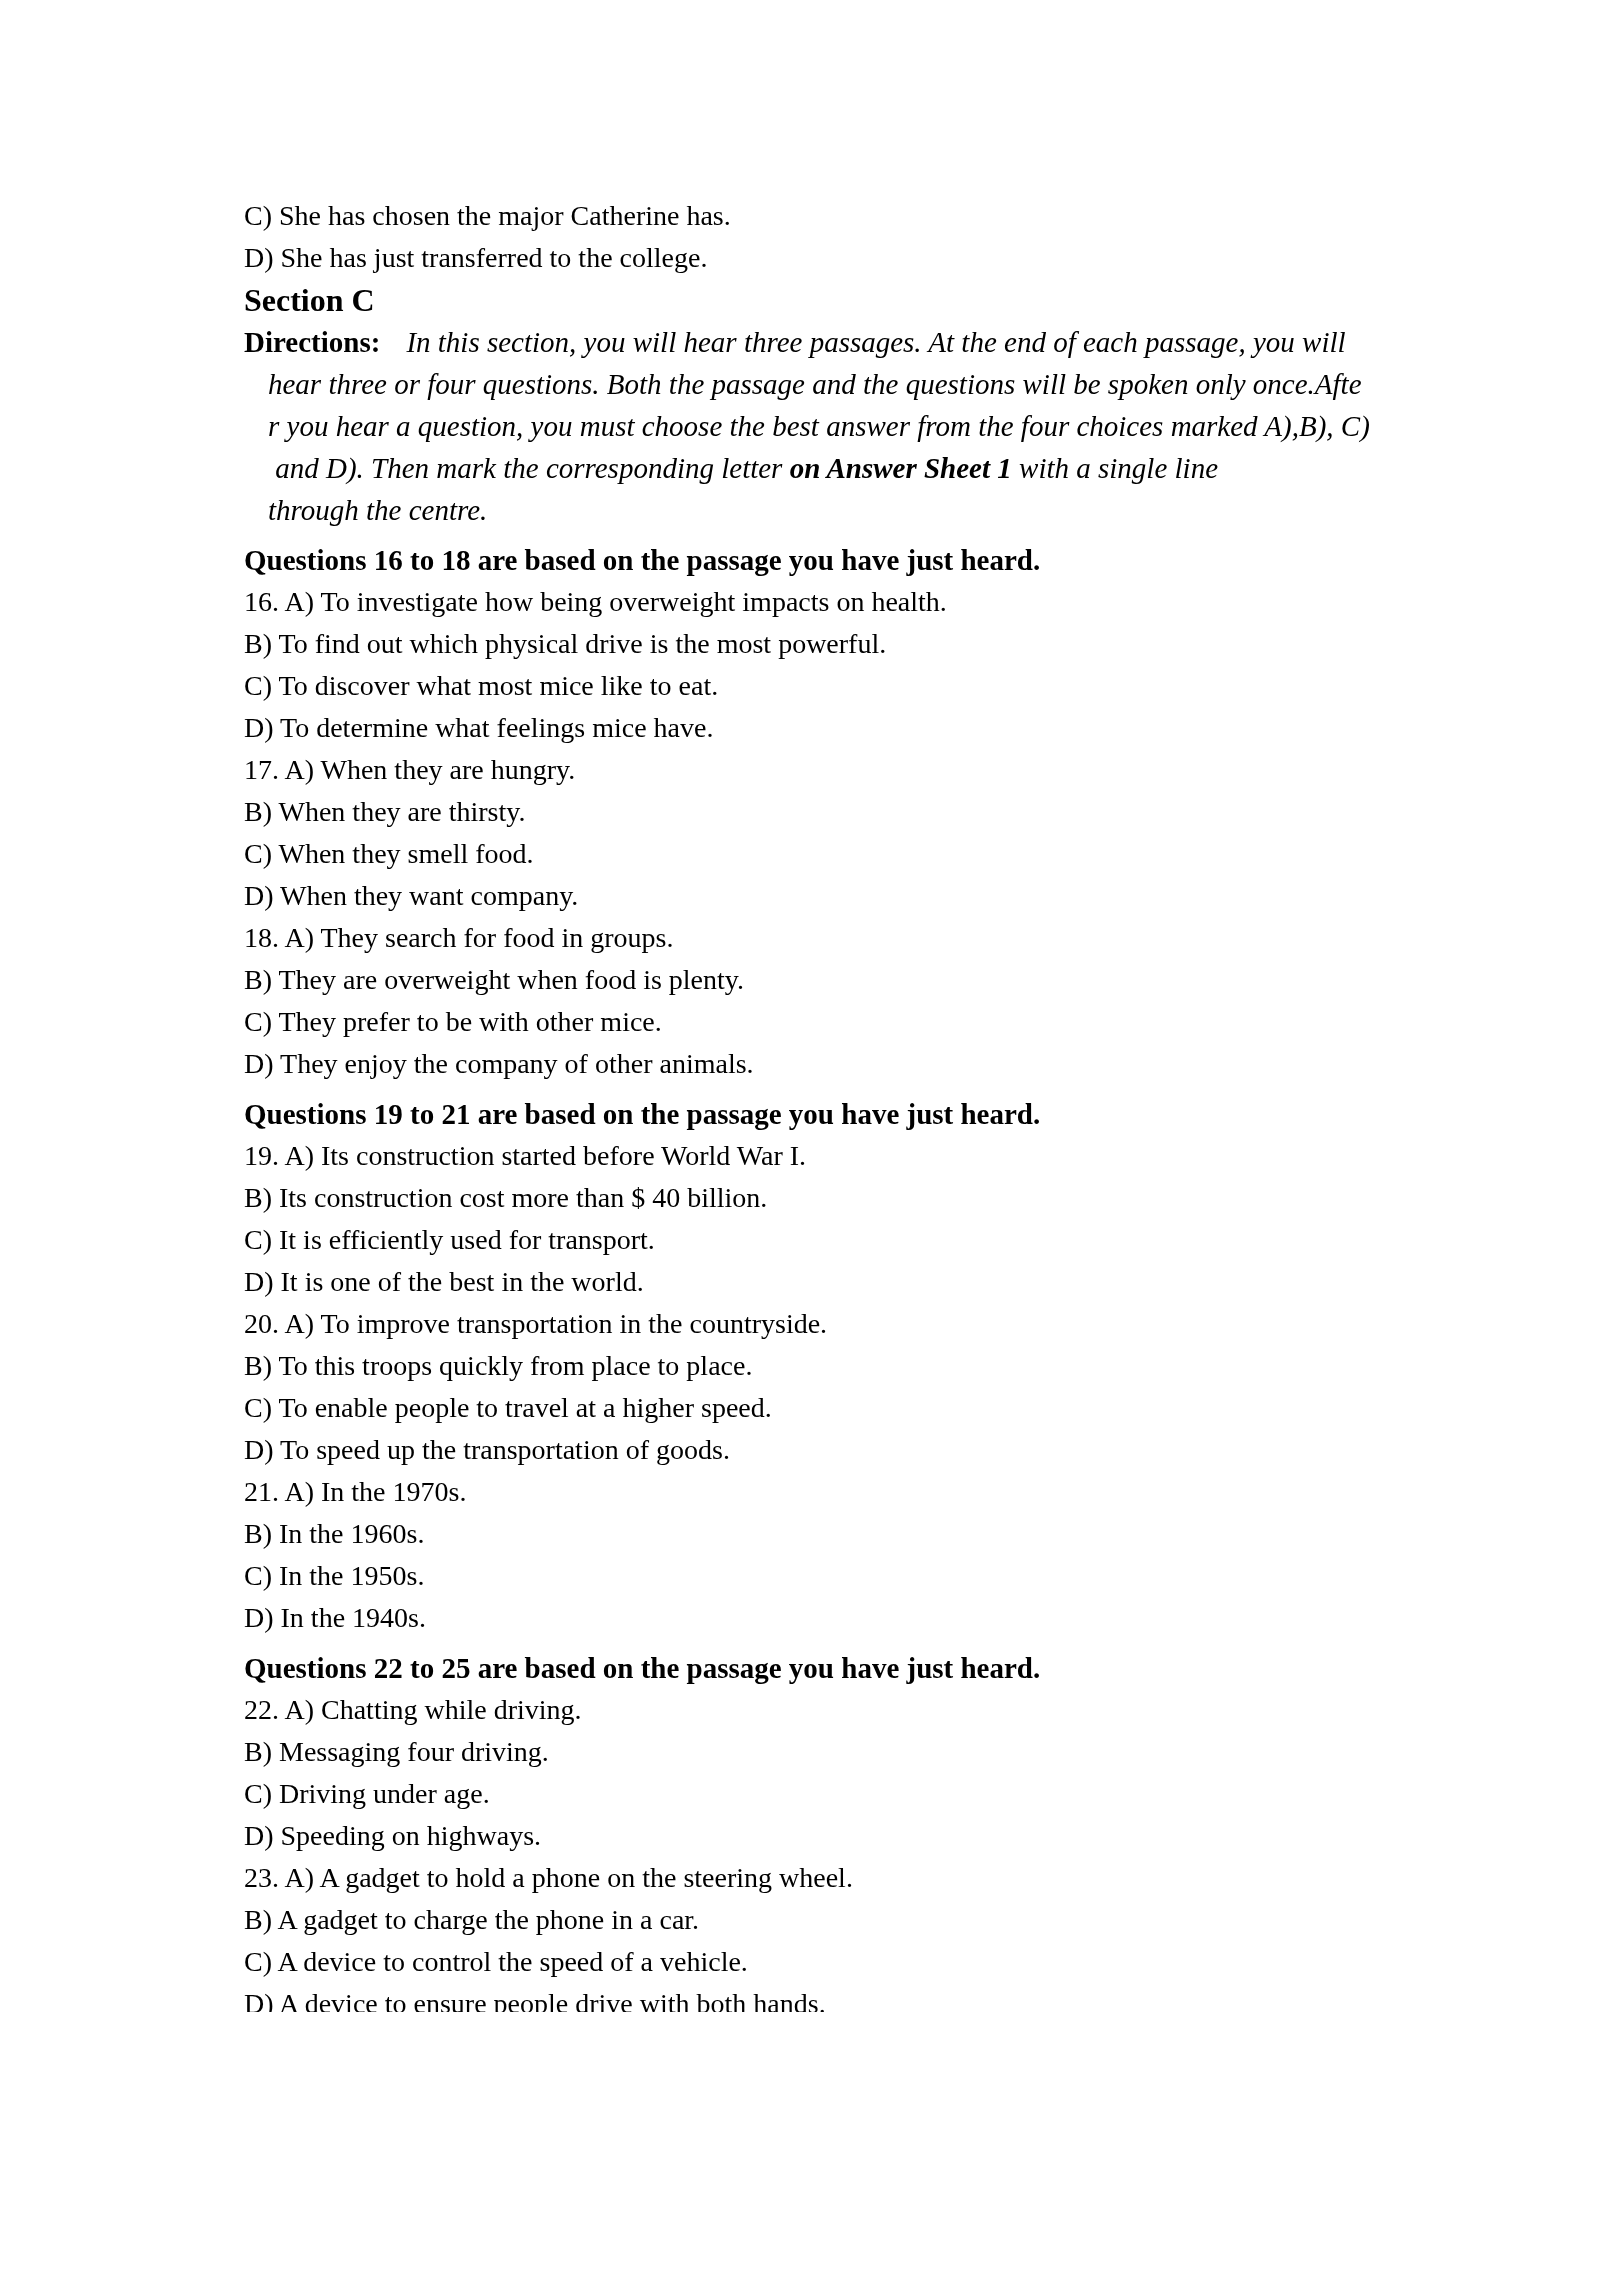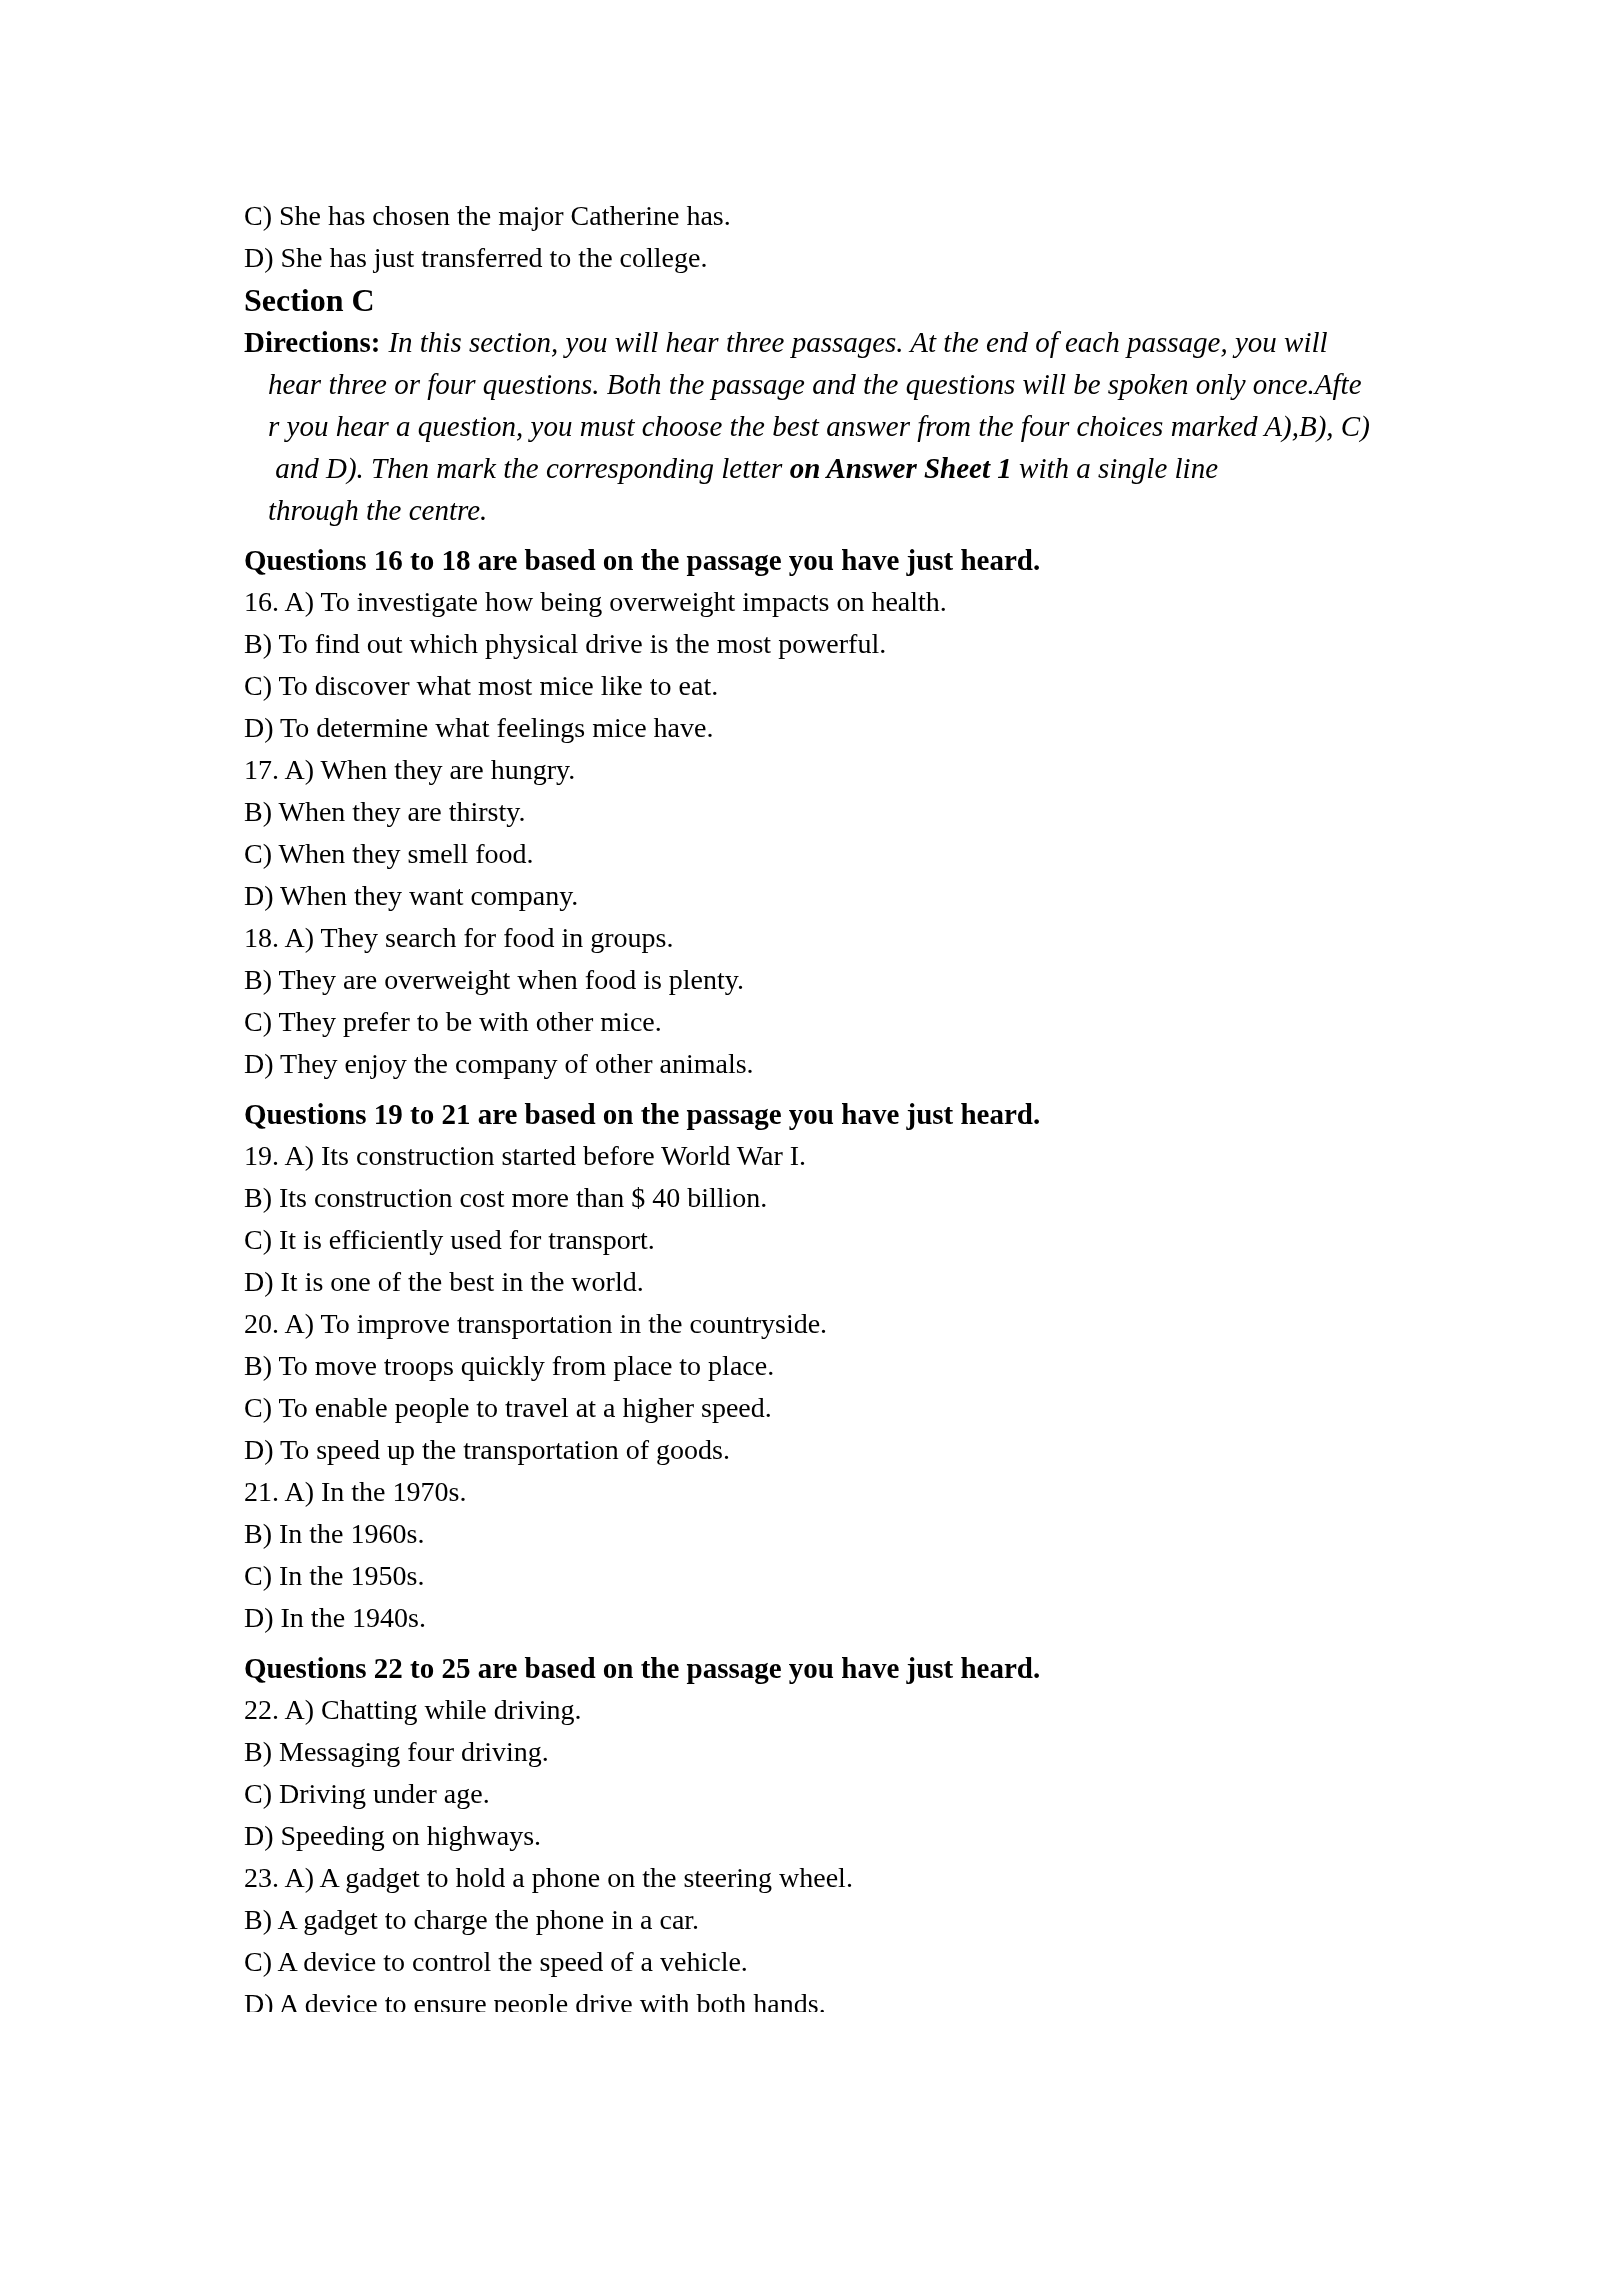--- a/index.html
+++ b/index.html
@@ -28,21 +28,21 @@
   .section {
     font-size: 32px;
     font-weight: 700;
   }
   .qhead {
     font-size: 29px;
     font-weight: 700;
     margin-top: 8px;
   }
   .dir { font-size: 29px; }
-  .dir .lbl { font-weight: 700; margin-right: 8px; }
+  .dir .lbl { font-weight: 700; margin-right: 26px; }
   .dir .it { font-style: italic; }
   .dir .bi { font-style: italic; font-weight: 700; text-align: center; }
   .cont { margin-left: 24px; }
   .page-num {
     position: absolute;
     top: 2129px;
     left: 0;
     width: 1621px;
     text-align: center;
     font-family: "Liberation Sans", sans-serif;
@@ -80,21 +80,21 @@
     <div class="line">B) They are overweight when food is plenty.</div>
     <div class="line">C) They prefer to be with other mice.</div>
     <div class="line">D) They enjoy the company of other animals.</div>
 
     <div class="line qhead">Questions 19 to 21 are based on the passage you have just heard.</div>
     <div class="line">19. A) Its construction started before World War I.</div>
     <div class="line">B) Its construction cost more than $ 40 billion.</div>
     <div class="line">C) It is efficiently used for transport.</div>
     <div class="line">D) It is one of the best in the world.</div>
     <div class="line">20. A) To improve transportation in the countryside.</div>
-    <div class="line">B) To move troops quickly from place to place.</div>
+    <div class="line">B) To this troops quickly from place to place.</div>
     <div class="line">C) To enable people to travel at a higher speed.</div>
     <div class="line">D) To speed up the transportation of goods.</div>
     <div class="line">21. A) In the 1970s.</div>
     <div class="line">B) In the 1960s.</div>
     <div class="line">C) In the 1950s.</div>
     <div class="line">D) In the 1940s.</div>
 
     <div class="line qhead">Questions 22 to 25 are based on the passage you have just heard.</div>
     <div class="line">22. A) Chatting while driving.</div>
     <div class="line">B) Messaging four driving.</div>

